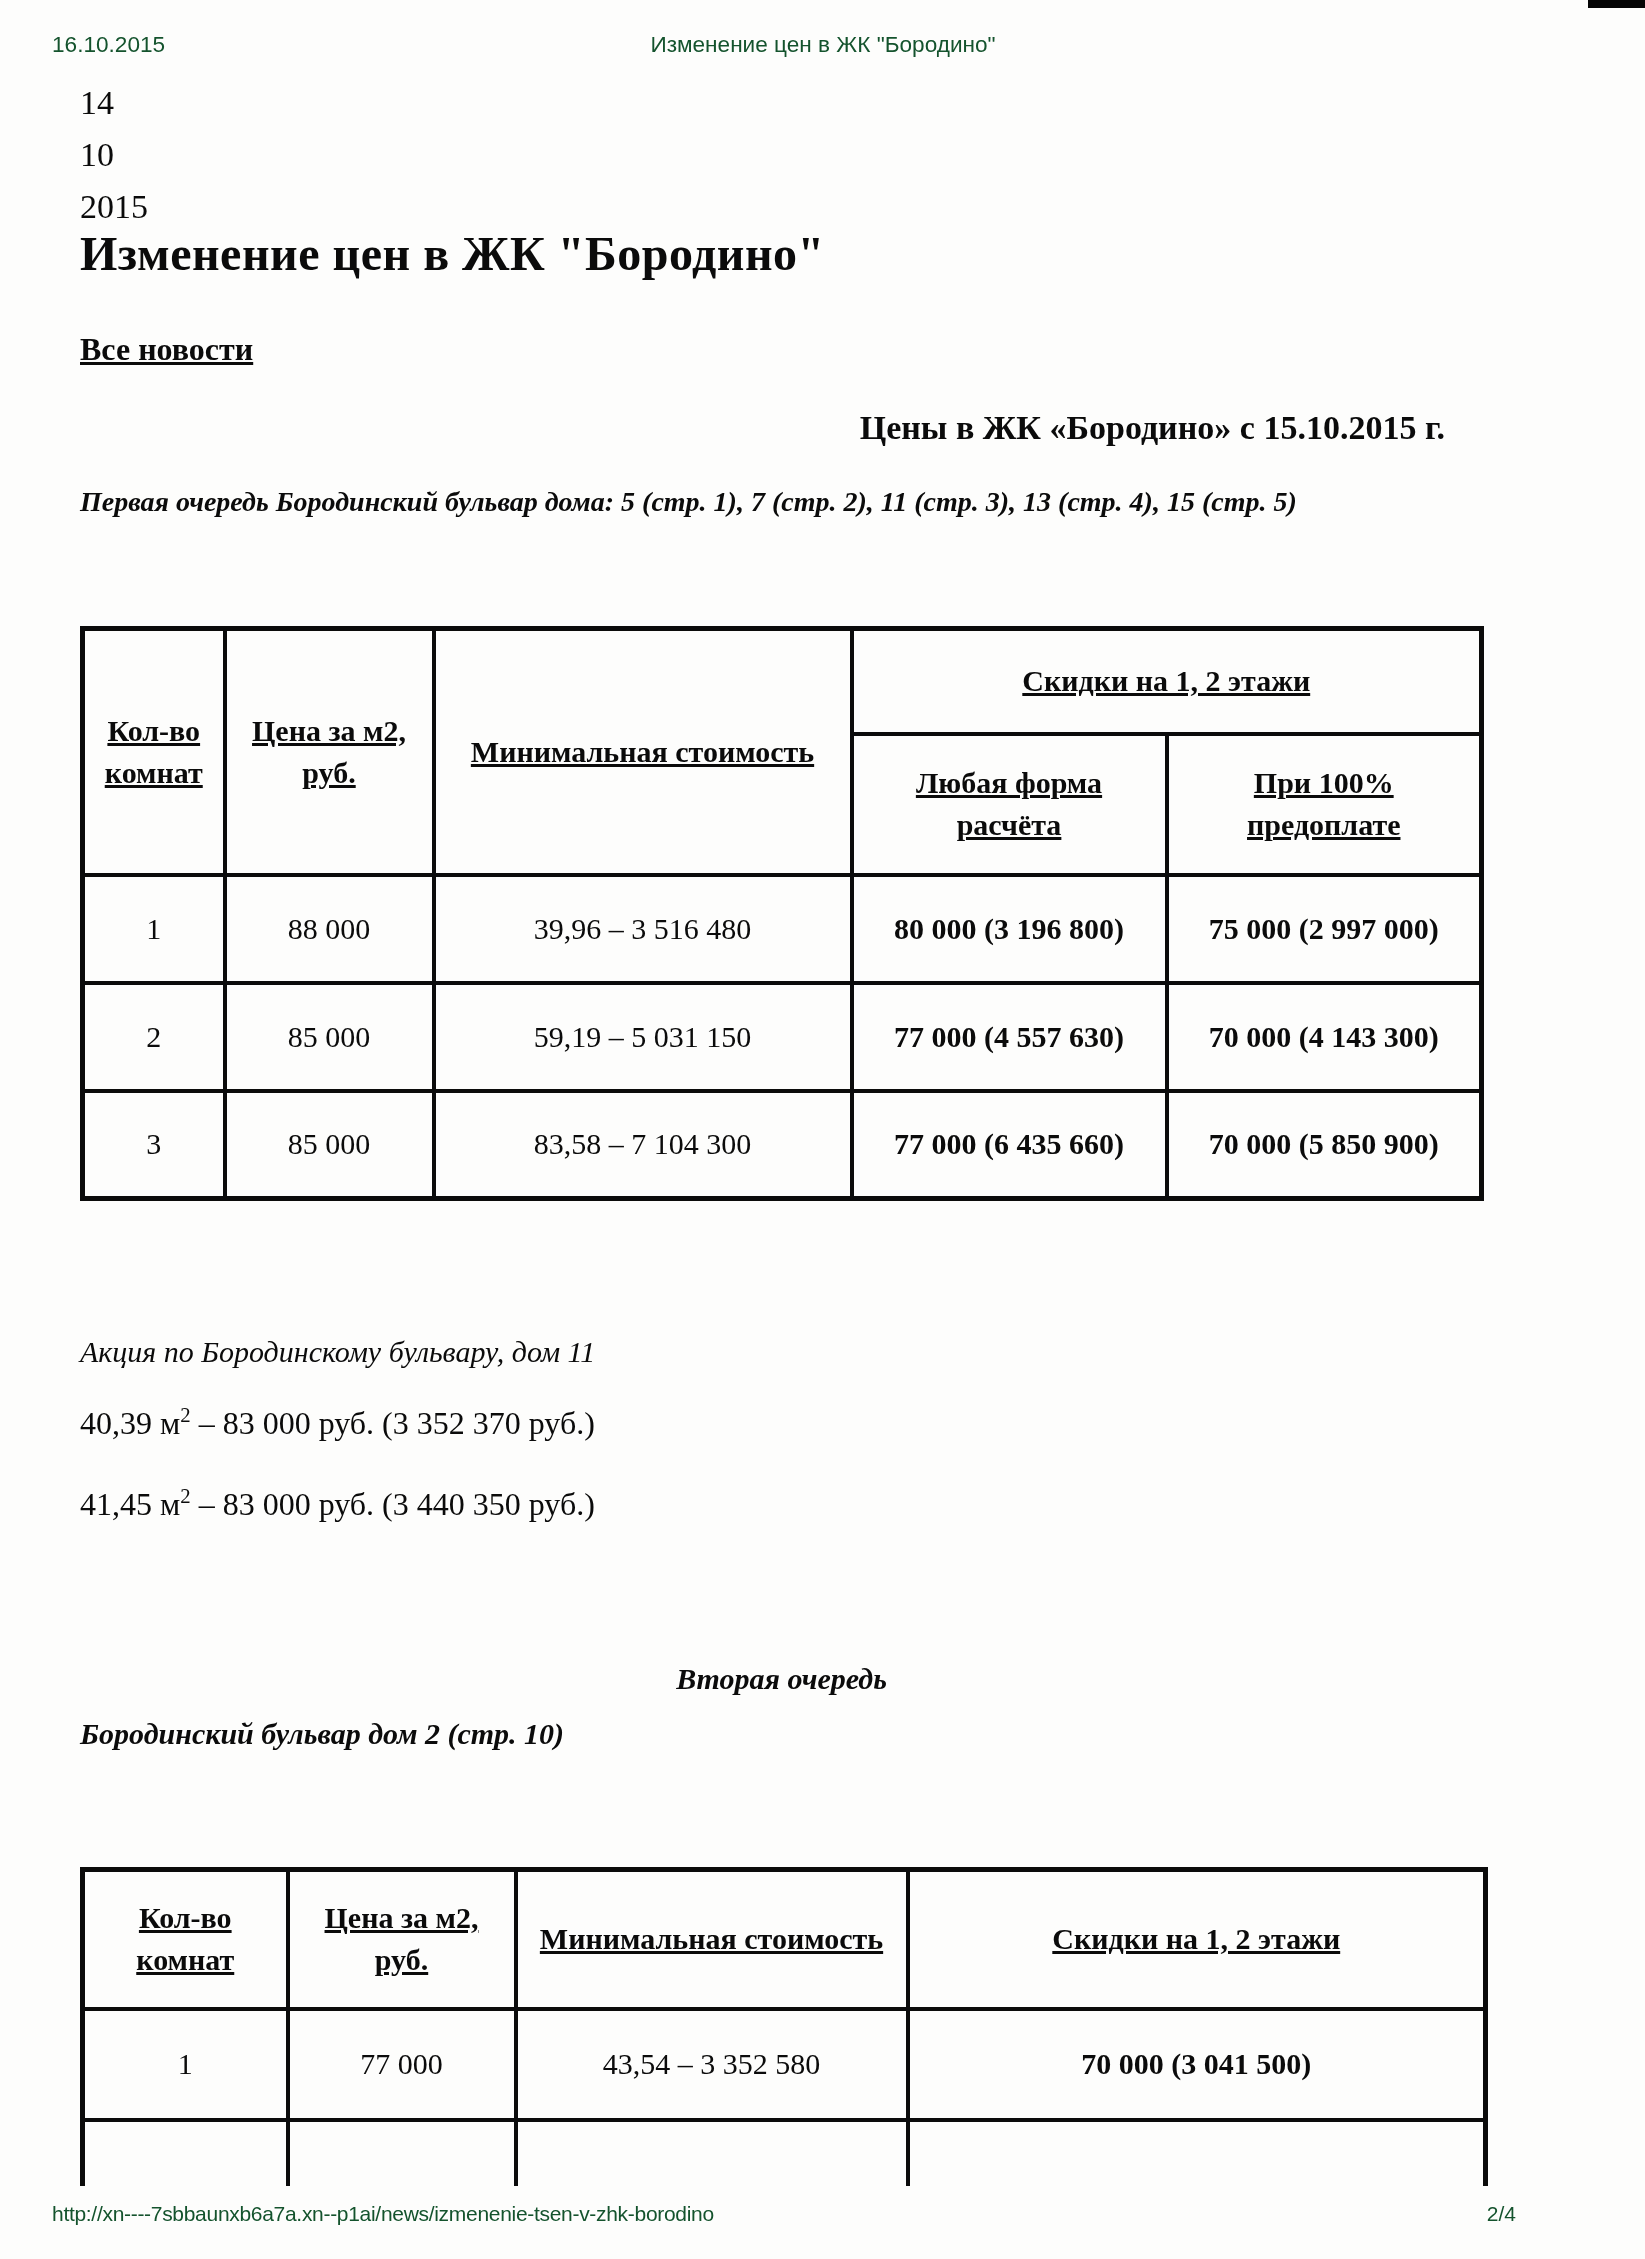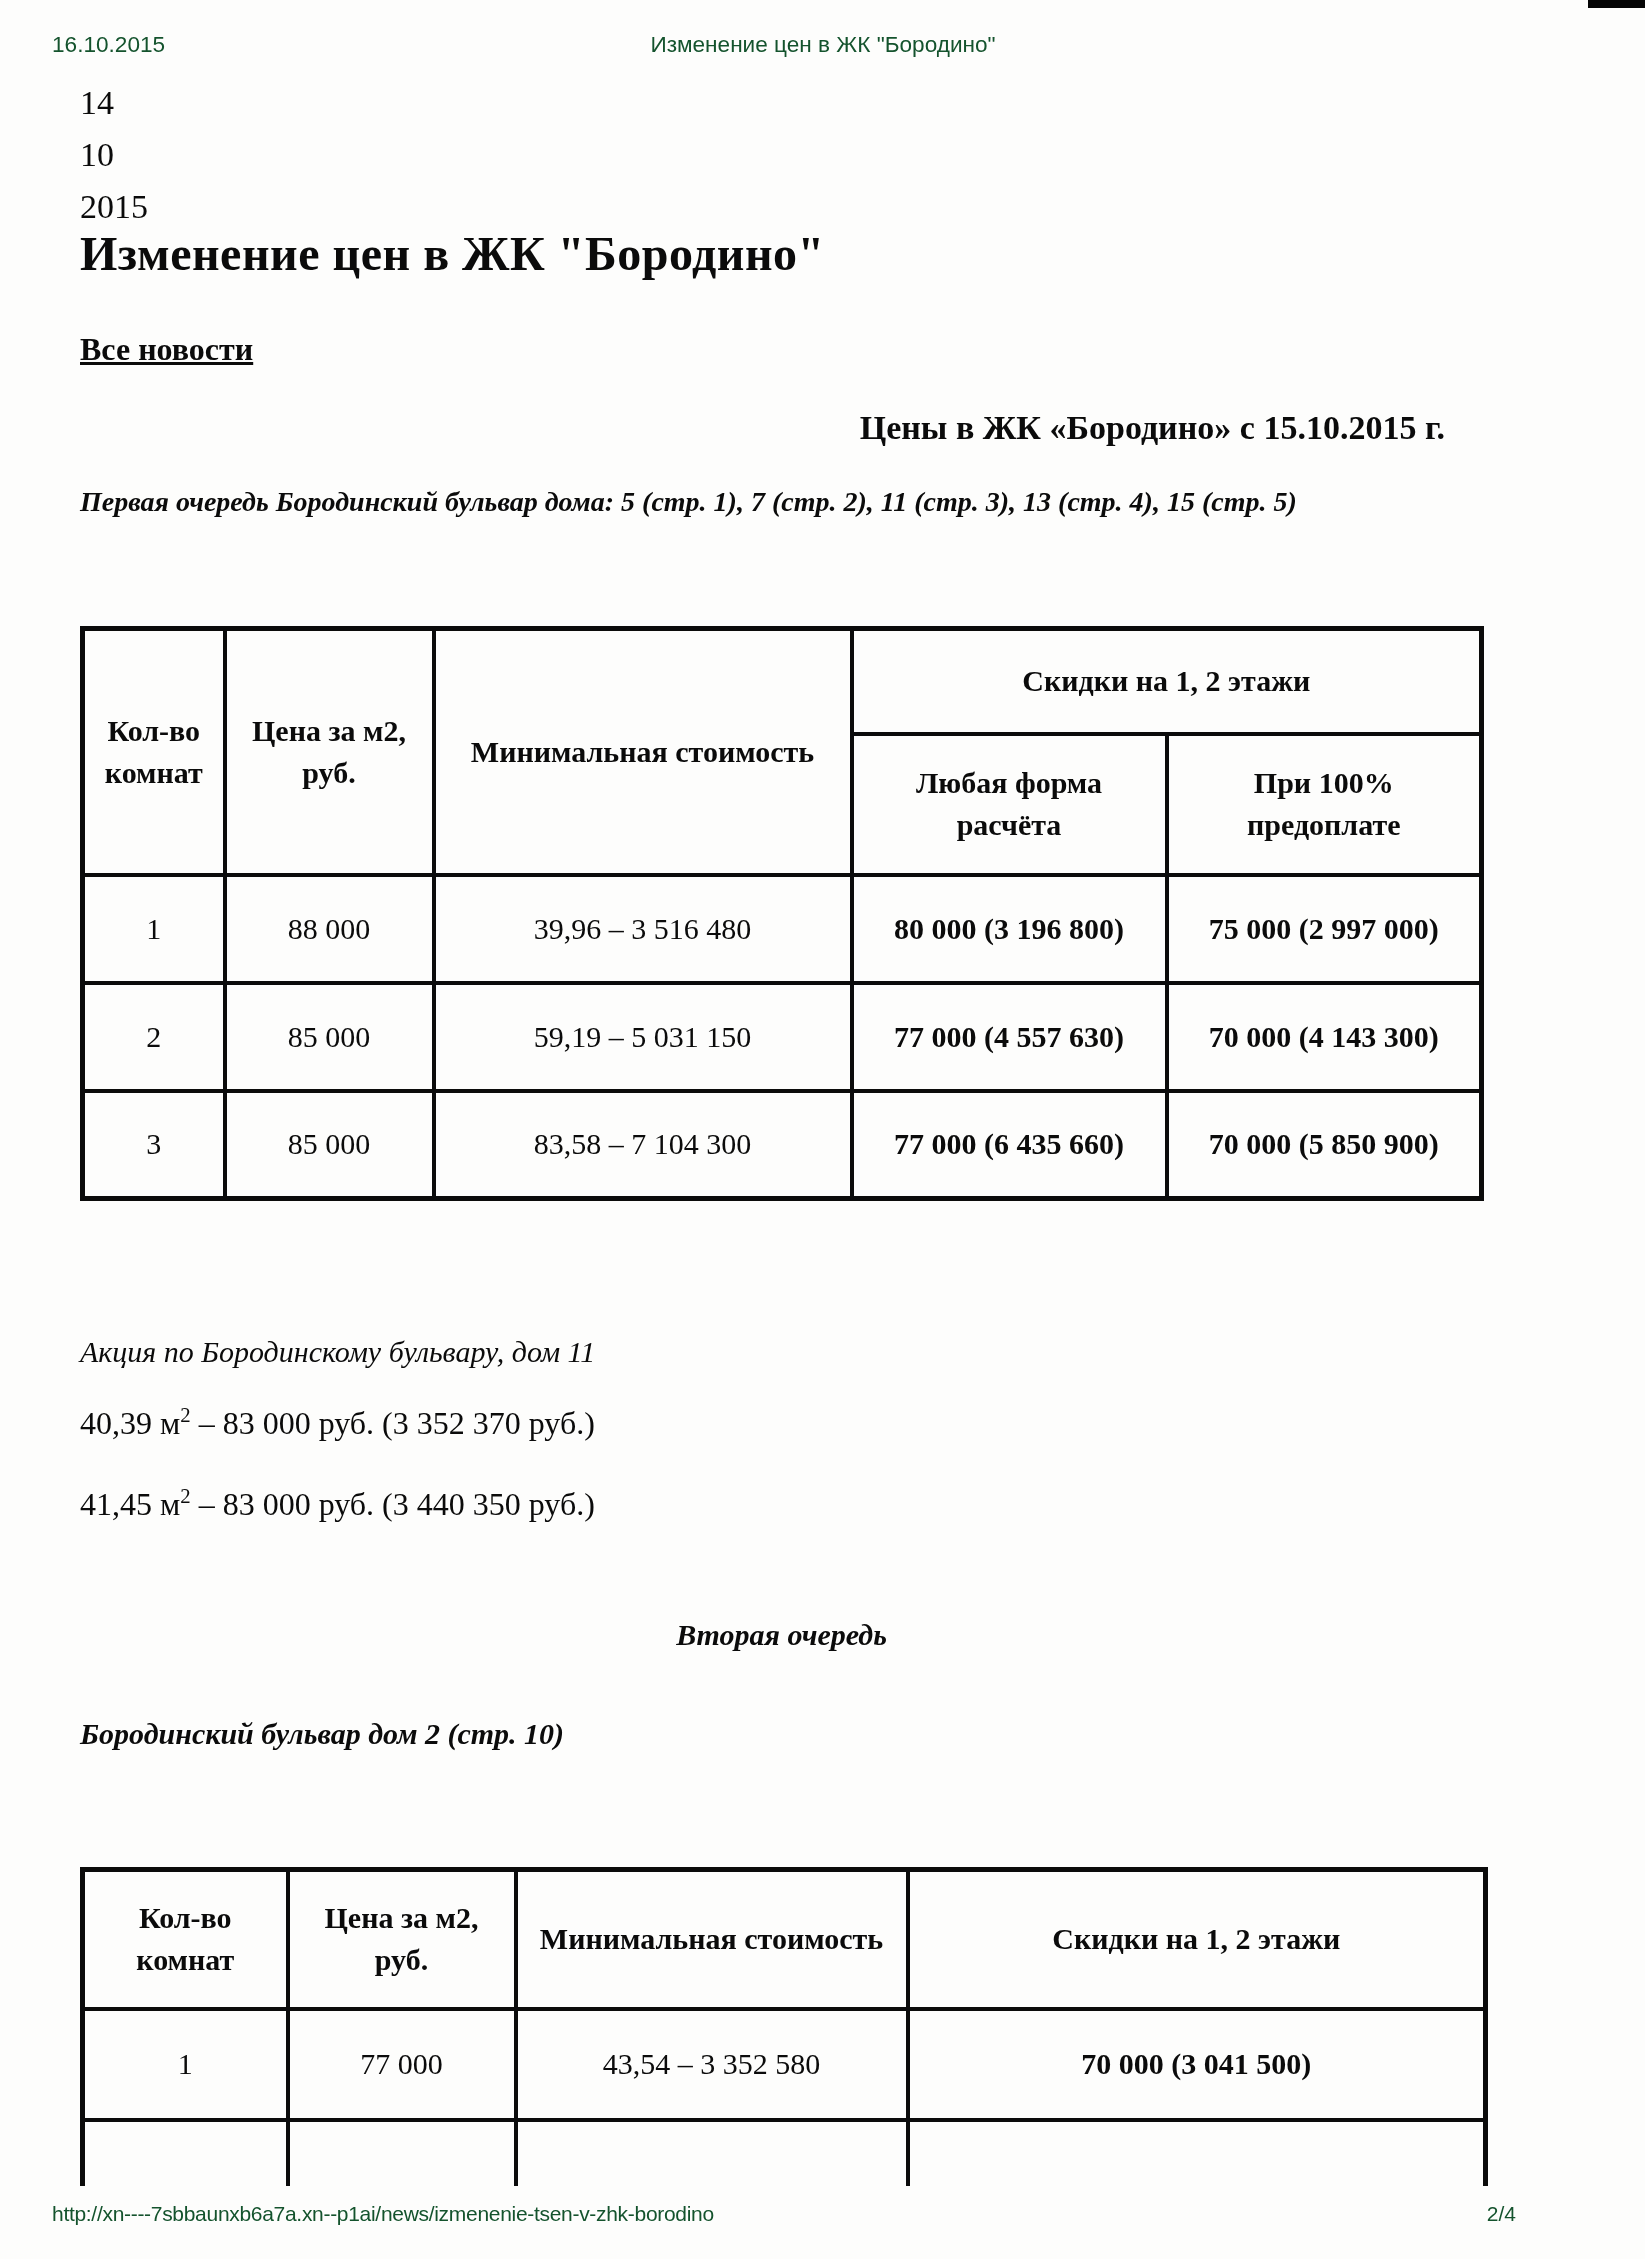--- a/index.html
+++ b/index.html
@@ -26,35 +26,35 @@
   .page-title { left:80px; top:226px; font-size:48px; font-weight:bold; letter-spacing:0.5px; }
   .all-news { left:80px; top:331px; font-size:32px; text-decoration:underline; color:var(--ink);font-weight:bold; }
   .subtitle { left:80px; top:409px; width:1365px; text-align:right; font-size:34px; font-weight:bold; }
   .stage1-note { left:80px; top:486px; font-size:28px; font-weight:bold; font-style:italic; }
 
   .promo-title { left:80px; top:1335px; font-size:30px; font-weight:normal; font-style:italic; }
   .promo-line { left:80px; top:1405px; font-size:32px; }
   .promo-line.second { top:1486px; }
   .promo-line sup { font-size:0.65em; line-height:0; }
 
-  .stage2-title { left:80px; top:1618px; width:1403px; text-align:center; font-size:30px; font-weight:bold; font-style:italic; }
+  .stage2-title { left:80px; top:1662px; width:1403px; text-align:center; font-size:30px; font-weight:bold; font-style:italic; }
   .stage2-subtitle { left:80px; top:1717px; font-size:30px; font-weight:bold; font-style:italic; }
 
   
   table.price {
     border-collapse:collapse; table-layout:fixed;
     border:5.6px solid var(--ink);
   }
   table.price th, table.price td {
     border:4.7px solid var(--ink);
     font-size:30px; line-height:1.4;
     vertical-align:middle; text-align:center;
     padding:3.8px 7.5px; overflow:hidden;
   }
-  table.price th { font-weight:bold; }
+  table.price th { font-weight:bold;text-decoration:underline; }
   td.min-cost { text-align:left; padding-left:4.7px; }
   td.bold { font-weight:bold; }
 
   .table1 { left:80px; top:626px; }
   .table1 col.c1 { width:142px; } .table1 col.c2 { width:209px; }
   .table1 col.c3 { width:418px; } .table1 col.c4 { width:315px; }
   .table1 col.c5 { width:315px; }
 
   .table2-clip { left:80px; top:1867px; width:1414px; height:319px; overflow:hidden; }
   .table2 col.c1 { width:205px; } .table2 col.c2 { width:228px; }

